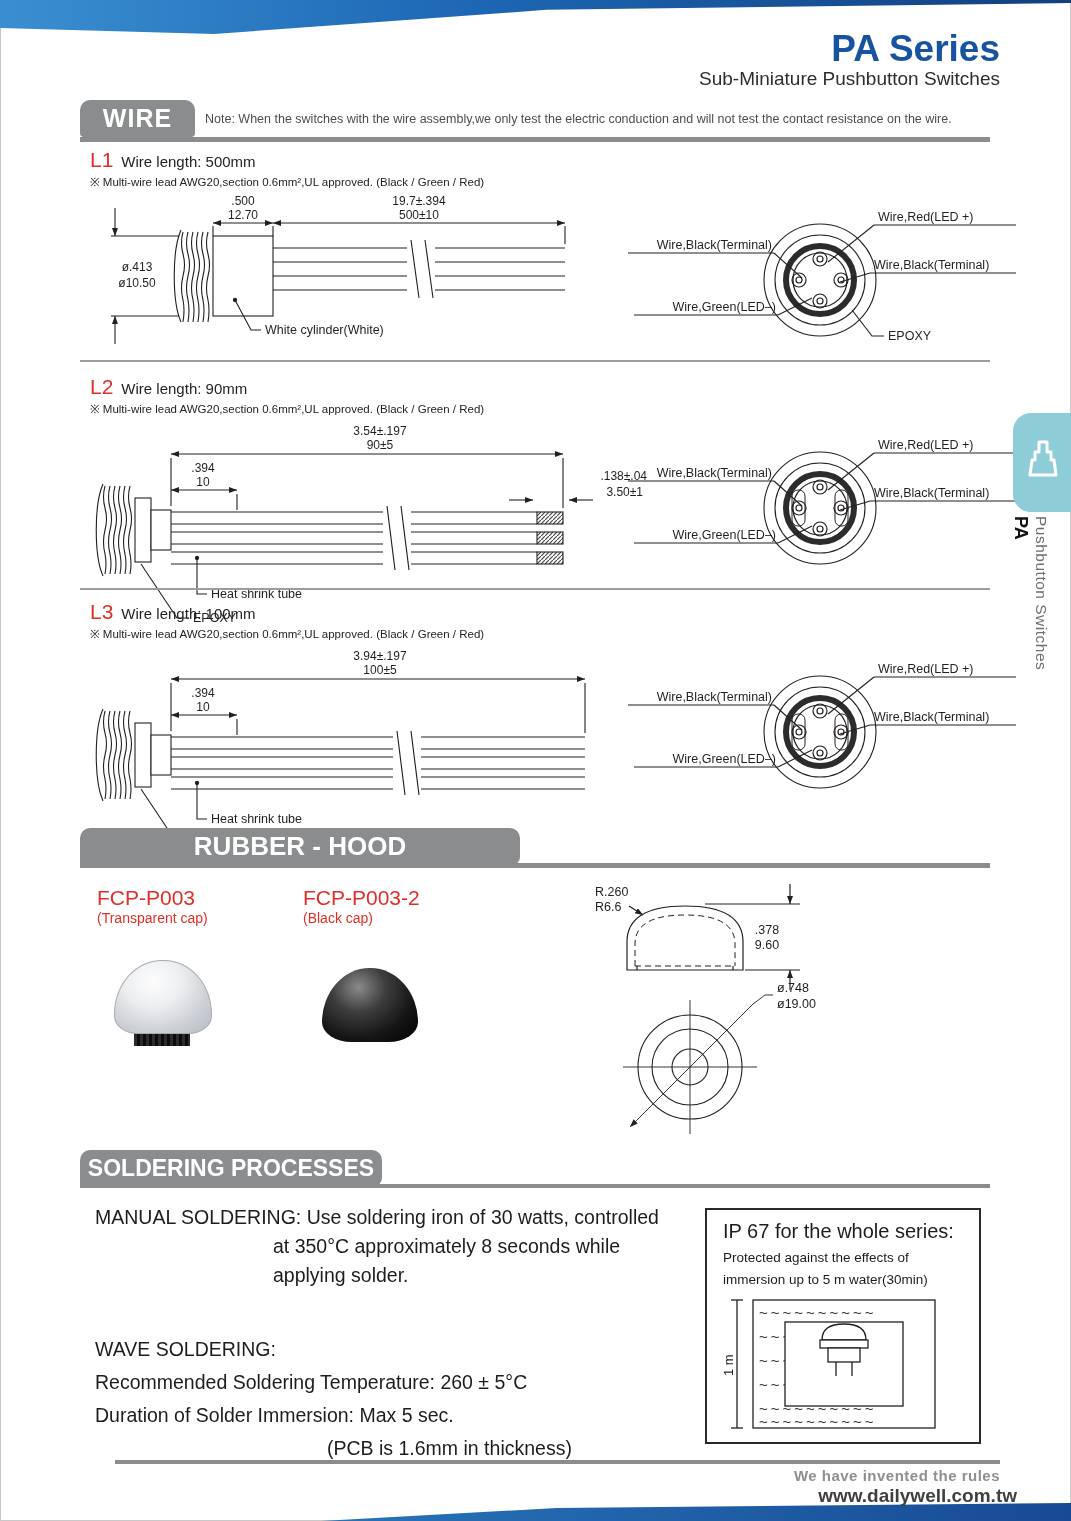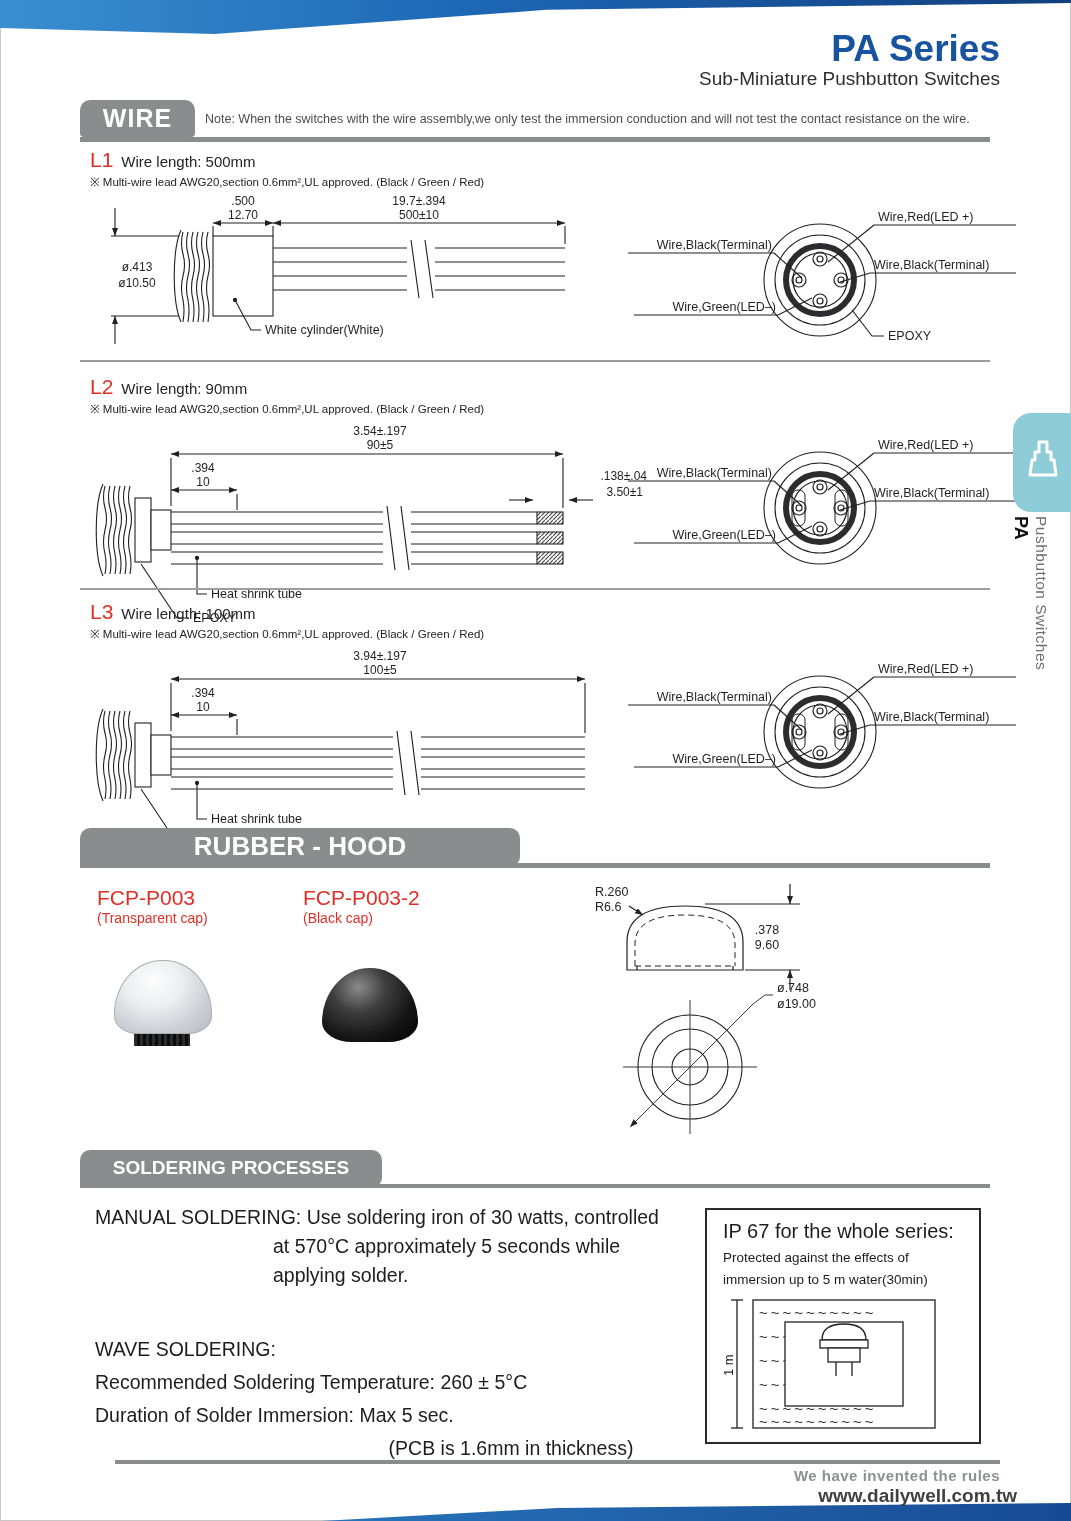--- a/index.html
+++ b/index.html
@@ -13,21 +13,21 @@
   .band-bottom{position:absolute;bottom:0;left:0;width:1071px;height:18px;
     background:linear-gradient(90deg,#2f86c9 0%,#174a94 100%);
     clip-path:polygon(30% 100%,52% 28%,100% 0,100% 100%);}
   
   .series-title{position:absolute;top:28px;right:71px;font-size:37px;font-weight:bold;color:#1853a0;letter-spacing:0;}
   .series-sub{position:absolute;top:68px;right:71px;font-size:19px;color:#2e2e30;}
   
   .banner-tab{position:absolute;background:#8a8c8e;color:#fff;font-weight:bold;text-align:center;}
   .wire-tab{left:80px;top:100px;width:115px;height:37px;line-height:37px;font-size:25px;letter-spacing:1px;border-radius:10px 10px 4px 4px;}
   .rubber-tab{left:80px;top:828px;width:440px;height:37px;line-height:37px;font-size:26px;border-radius:10px 10px 8px 0;}
-  .solder-tab{left:80px;top:1150px;width:302px;height:36px;line-height:36px;font-size:19px;border-radius:10px 10px 8px 0;}
+  .solder-tab{left:80px;top:1150px;width:302px;height:36px;line-height:36px;font-size:23px;border-radius:10px 10px 8px 0;}
   .gray-bar{position:absolute;background:#8a8c8e;}
   .hairline{position:absolute;background:#9b9da0;height:2px;}
   .wire-note{position:absolute;left:205px;top:112px;width:790px;font-size:12.5px;color:#4d4d4f;}
   
   .var-head{position:absolute;font-size:15px;color:#242426;}
   .var-id{color:#e12f27;font-size:21px;margin-right:8px;}
   .var-note{position:absolute;font-size:11.5px;color:#242426;}
   
   svg text{font-family:"Liberation Sans",sans-serif;fill:#231f20;}
   .diag{position:absolute;}
@@ -41,21 +41,21 @@
   .cap1 .dome{position:absolute;left:0;top:0;width:96px;height:72px;border:1px solid #a9adb3;
      border-radius:48px 48px 24px 24px / 54px 54px 18px 18px;
      background:radial-gradient(ellipse at 40% 28%,#fdfdfd 0%,#eceef0 35%,#cdd0d5 68%,#b7bac1 100%);}
   .cap2{position:absolute;left:322px;top:968px;width:96px;height:74px;
      border-radius:48px 48px 30px 30px / 55px 55px 20px 20px;
      background:radial-gradient(ellipse at 38% 26%,#8a8a8a 0%,#3e3e3e 32%,#151515 66%,#000 100%);}
   
   .manual-block{position:absolute;left:95px;top:1203px;width:600px;font-size:19.5px;line-height:29px;color:#1d1d1f;}
   .manual-block .ind{padding-left:178px;}
   .wave-block{position:absolute;left:95px;top:1333px;width:600px;font-size:19.5px;line-height:33px;color:#1d1d1f;}
-  .wave-block .ind{padding-left:232px;text-align:center;}
+  .wave-block .ind{padding-left:232px;}
   .ip-box{position:absolute;left:705px;top:1208px;width:272px;height:232px;border:2px solid #2a2a2c;background:#fff;}
   .ip-title{position:absolute;left:16px;top:10px;font-size:20px;color:#1d1d1f;}
   .ip-line1{position:absolute;left:16px;top:40px;font-size:13.5px;color:#1d1d1f;}
   .ip-line2{position:absolute;left:16px;top:62px;font-size:13.5px;color:#1d1d1f;}
   
   .footer-slogan{position:absolute;right:71px;top:1467px;font-size:15px;font-weight:bold;color:#8d9093;letter-spacing:0.5px;}
   .footer-url{position:absolute;right:54px;top:1485px;font-size:19px;font-weight:bold;color:#404040;}
   
   .side-tab{position:absolute;left:1013px;top:413px;width:58px;height:99px;background:#8ecdd8;border-radius:18px 0 0 18px;}
   .side-tab svg{position:absolute;left:13px;top:26px;}
@@ -82,21 +82,21 @@
     </defs>
   </svg>
 
   <div class="band-top"></div>
   <div class="band-bottom"></div>
 
   <div class="series-title">PA Series</div>
   <div class="series-sub">Sub-Miniature Pushbutton Switches</div>
 
   <div class="banner-tab wire-tab">WIRE</div>
-  <div class="wire-note">Note: When the switches with the wire assembly,we only test the immersion conduction and will not test the contact resistance on the wire.</div>
+  <div class="wire-note">Note: When the switches with the wire assembly,we only test the electric conduction and will not test the contact resistance on the wire.</div>
   <div class="gray-bar" style="left:80px;top:137px;width:910px;height:5px;"></div>
 
   <div class="var-head" style="left:90px;top:148px;">
     <span class="var-id">L1</span><span>Wire length: 500mm</span>
   </div>
   <div class="var-note" style="left:90px;top:174px;">※ Multi-wire lead AWG20,section 0.6mm²,UL approved. (Black / Green / Red)</div>
 
   <svg class="diag" style="left:85px;top:190px;" width="505" height="165" viewBox="0 0 505 165">
     <g stroke="#231f20" stroke-width="1.1" fill="none">
 
@@ -386,21 +386,21 @@
     <text x="182" y="67" font-size="12.5" text-anchor="middle">9.60</text>
     <text x="192" y="110" font-size="12.5">ø.748</text>
     <text x="192" y="126" font-size="12.5">ø19.00</text>
   </svg>
 
   <div class="banner-tab solder-tab">SOLDERING PROCESSES</div>
   <div class="gray-bar" style="left:80px;top:1184px;width:910px;height:4px;"></div>
 
   <div class="manual-block">
     <div>MANUAL SOLDERING: Use soldering iron of 30 watts, controlled</div>
-    <div class="ind">at 570°C approximately 5 seconds while</div>
+    <div class="ind">at 350°C approximately 8 seconds while</div>
     <div class="ind">applying solder.</div>
   </div>
   <div class="wave-block">
     <div>WAVE SOLDERING:</div>
     <div>Recommended Soldering Temperature: 260 ± 5°C</div>
     <div>Duration of Solder Immersion: Max 5 sec.</div>
     <div class="ind">(PCB is 1.6mm in thickness)</div>
   </div>
 
   <div class="ip-box">

